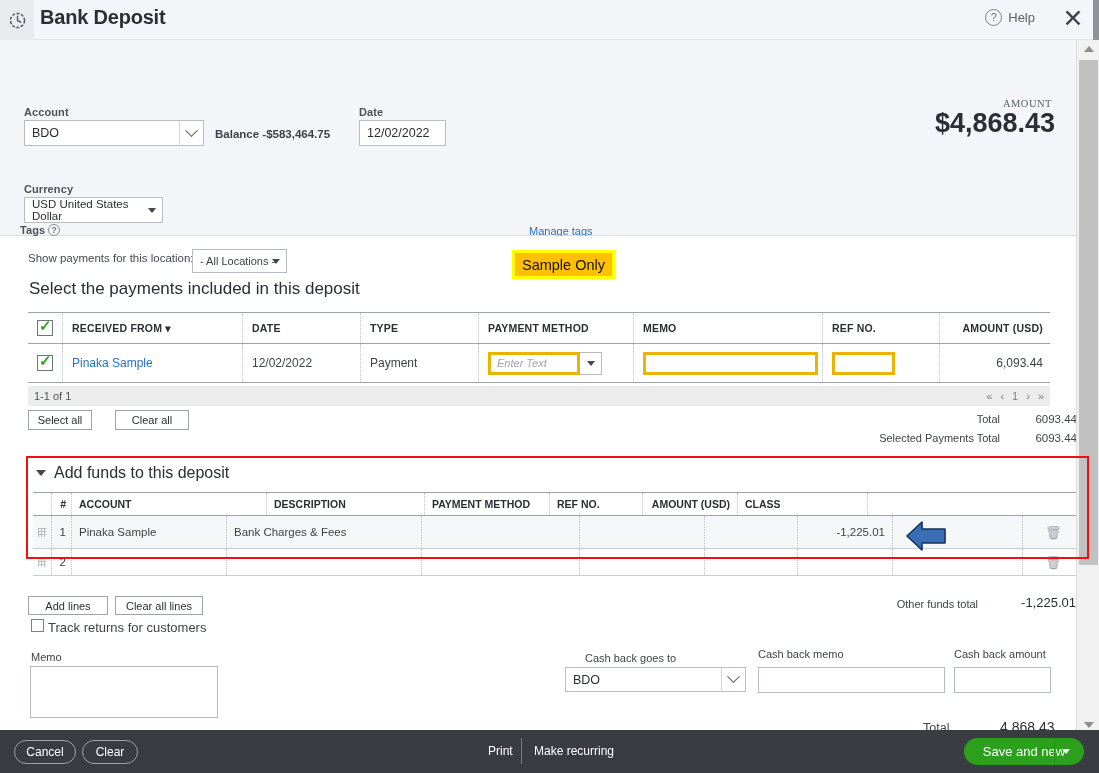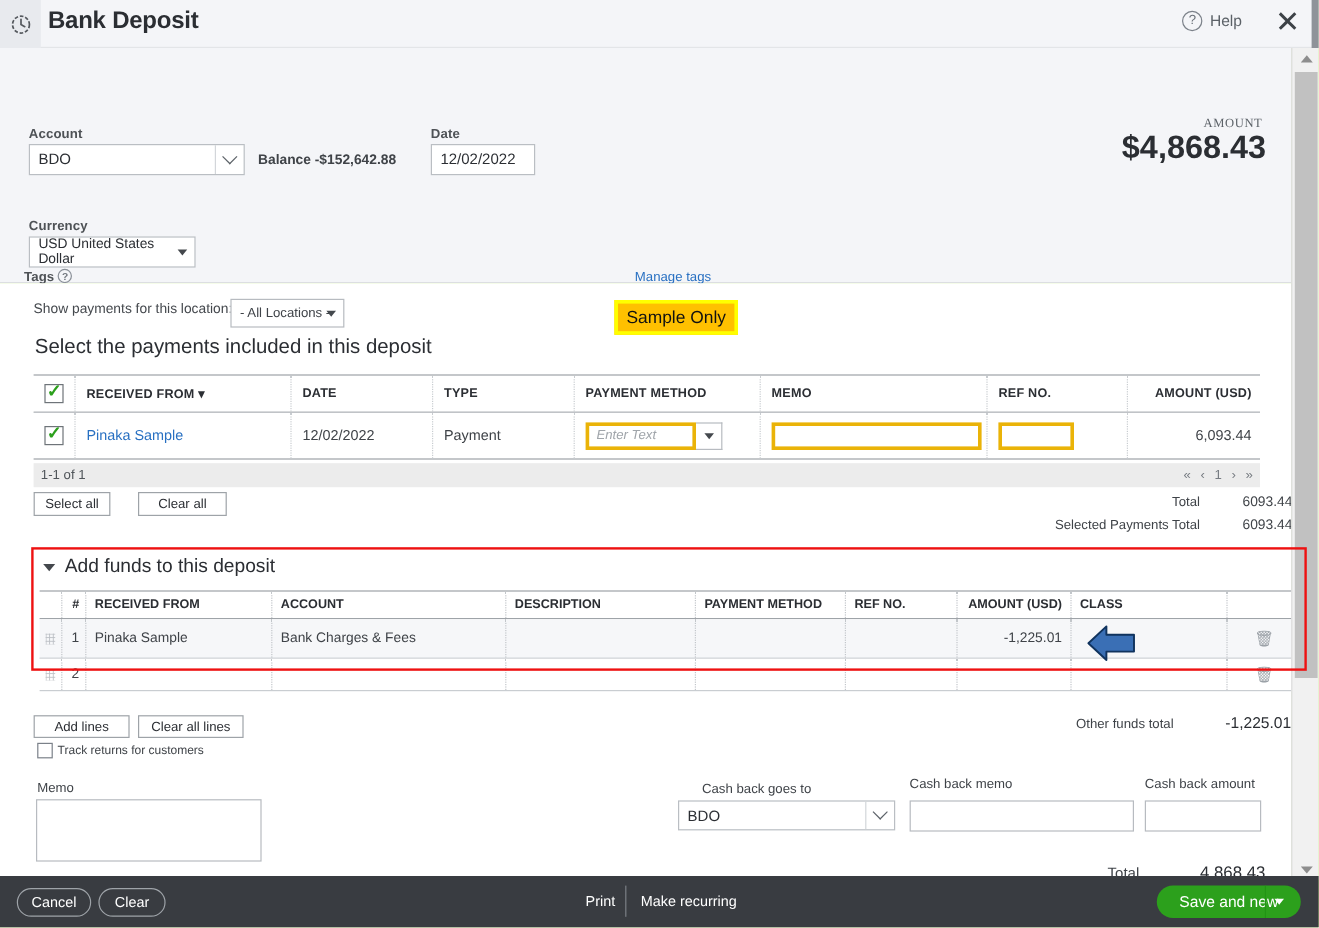--- a/index.html
+++ b/index.html
@@ -152,21 +152,21 @@
             linear-gradient(#8a9098 1px, transparent 1px),
             linear-gradient(90deg,#8a9098 1px, transparent 1px);
           background-size:3px 3px; }
   .trash { font-size:13px; color:#9aa0a6; }
 
   #blue-arrow { position:absolute; left:905px; top:518px; width:42px; height:36px; z-index:6;}
 
   #add-lines-btn  { left:28px; top:596px; width:80px; height:19px;}
   #clear-lines-btn{ left:115px; top:596px; width:88px; height:19px;}
   #track-chk { position:absolute; left:31px; top:619px; width:13px;height:13px;border:1px solid #7b8189;background:#fff;cursor:pointer;}
-  #track-lbl { position:absolute; left:48px; top:620px; font-size:10px; color:#3f4348;}
+  #track-lbl { position:absolute; left:48px; top:620px; font-size:13px; color:#3f4348;}
   #otherfunds-lbl { position:absolute; right:121px; top:598px; font-size:11px; color:#3f4348;}
   #otherfunds-val { position:absolute; right:23px; top:595px; font-size:13px; color:#2b2e33;}
 
   #memo-lbl { position:absolute; left:31px; top:651px; font-size:11px; color:#3f4348;}
   #memo-box { position:absolute; left:30px; top:666px; width:188px; height:52px; border:1px solid #b7bbc0; background:#fff;}
   #cbgt-lbl { position:absolute; left:585px; top:652px; font-size:11px; color:#3f4348;}
   #cbgt-fld { position:absolute; left:565px; top:667px; width:181px; height:25px;}
   #cbm-lbl  { position:absolute; left:758px; top:648px; font-size:11px; color:#3f4348;}
   #cbm-fld  { position:absolute; left:758px; top:667px; width:187px; height:26px; border:1px solid #b7bbc0; background:#fff;}
   #cba-lbl  { position:absolute; left:954px; top:648px; font-size:11px; color:#3f4348;}
@@ -226,21 +226,21 @@
 
     <div style="position:absolute;left:24px;top:66px;" class="lbl">Account</div>
     <div id="account-field" style="position:absolute;">
       <div class="fld" style="position:relative;width:180px;">
         <span>BDO</span>
         <span class="caret-box">
             <i class="chev"></i>
           </span>
       </div>
     </div>
-    <div id="balance-text">Balance -$152,642.88</div>
+    <div id="balance-text">Balance -$583,464.75</div>
 
     <div style="position:absolute;left:359px;top:66px;" class="lbl">Date</div>
     <div id="date-field">
       <div class="fld" style="width:87px;">
         <span>12/02/2022</span>
       </div>
     </div>
 
     <div style="position:absolute;left:24px;top:143px;" class="lbl">Currency</div>
     <div id="currency-field">
@@ -338,21 +338,20 @@
 
   <div id="addfunds-head">
     <i class="tri"></i>
     <span>Add funds to this deposit</span>
   </div>
 
   <div class="atable">
     <div class="ahrow">
       <div class="ahcell a-grip"></div>
       <div class="ahcell a-num">#</div>
-      <div class="ahcell a-recv">RECEIVED FROM</div>
       <div class="ahcell a-acct">ACCOUNT</div>
       <div class="ahcell a-desc">DESCRIPTION</div>
       <div class="ahcell a-pm">PAYMENT METHOD</div>
       <div class="ahcell a-ref">REF NO.</div>
       <div class="ahcell a-amt">AMOUNT (USD)</div>
       <div class="ahcell a-cls">CLASS</div>
       <div class="ahcell a-del"></div>
     </div>
 
     <div class="adrow">

